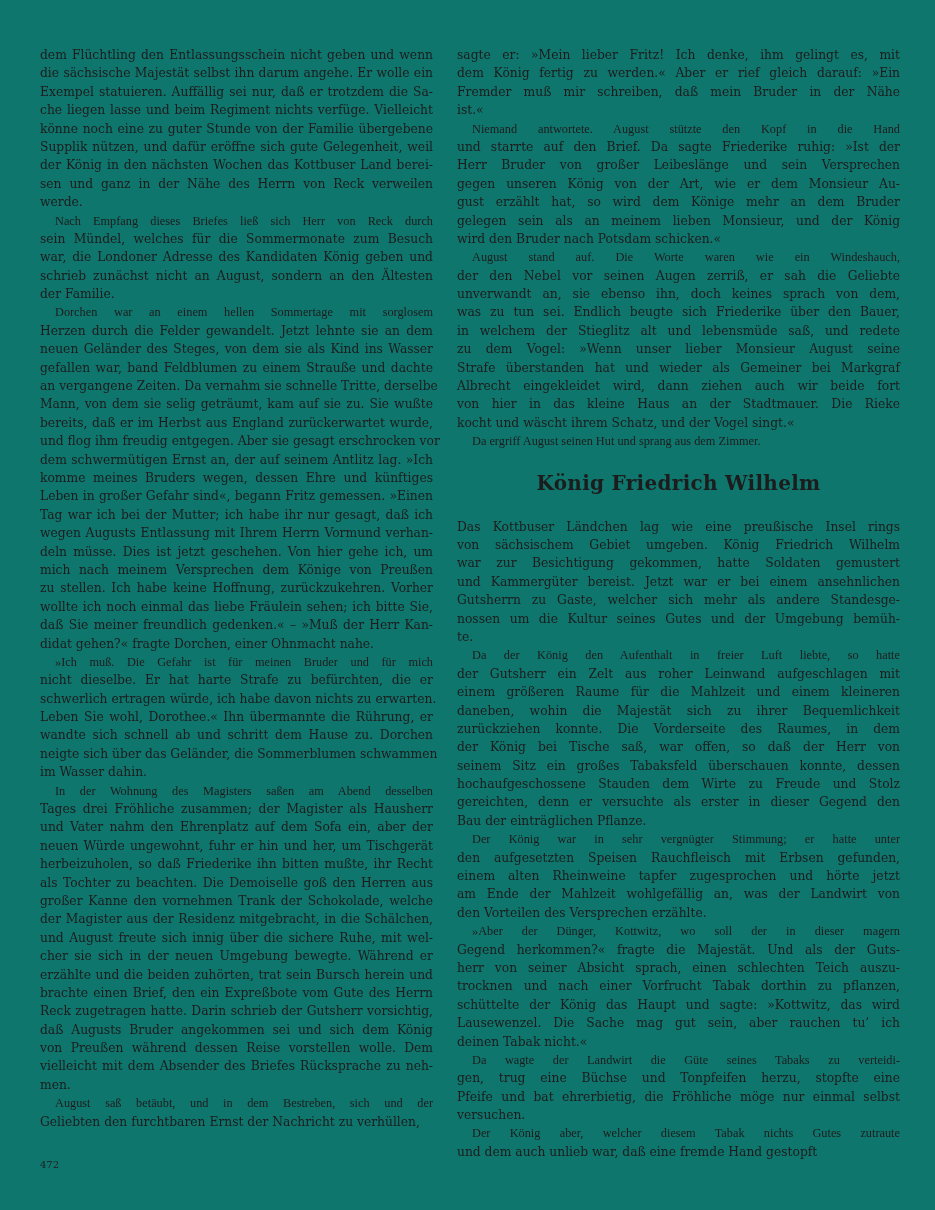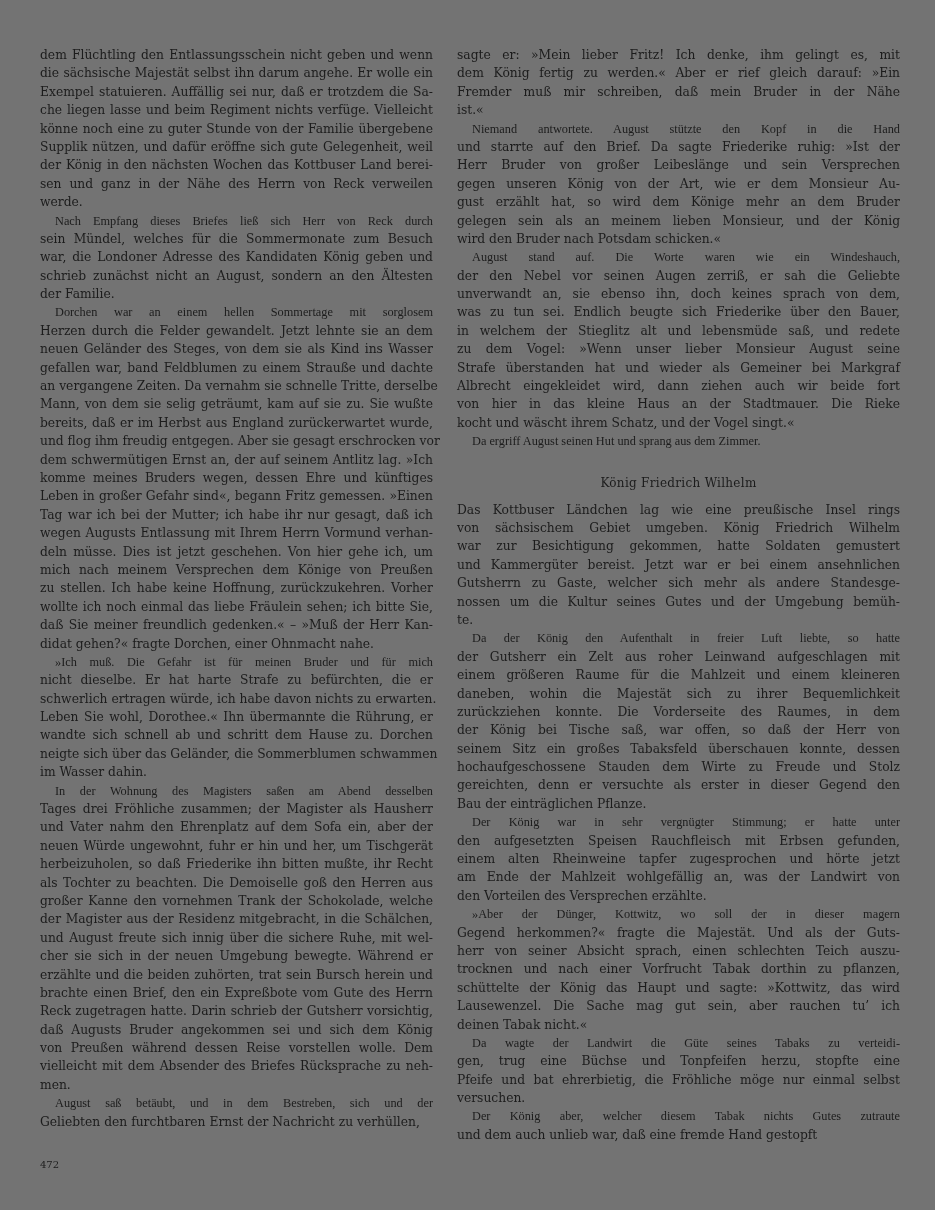--- a/index.html
+++ b/index.html
@@ -1,21 +1,21 @@
 <!DOCTYPE html>
 <html><head>
 <meta charset="utf-8">
 <style>
   html, body { margin: 0; padding: 0; background: #e8e8e8; }
   .page {
     position: relative;
     width: 935px;
     height: 1210px;
     margin: 0 auto;
-    background: #737373;
+    background: #0f766e;
     color: #1c1c1c;
     font-family: "DejaVu Serif", "Liberation Serif", serif;
     overflow: hidden;
   }
   .col {
     position: absolute;
     top: 46px;
     font-size: 12.3px;
     line-height: 18.4px;
   }
@@ -26,24 +26,24 @@
     text-align: justify;
     text-align-last: justify;
     white-space: nowrap;
     overflow: visible;
     height: 18.4px;
   }
   .line.last { text-align-last: left; }
   .para.indent .line:first-child { text-indent: 15px; font-family: Liberation Serif, serif; }
   .heading {
     text-align: center;
-    font-weight: normal;
-    font-size: 12px;
+    font-weight: bold;
+    font-size: 20px;
     line-height: 20px;
-    margin: 22px 0 8px 0;
+    margin: 22px 0 25px 0;
     letter-spacing: 0.3px;
   }
   .page-number {
     position: absolute;
     left: 40px;
     top: 1158px;
     font-size: 10px;
     line-height: 14px;
   }
 </style>

